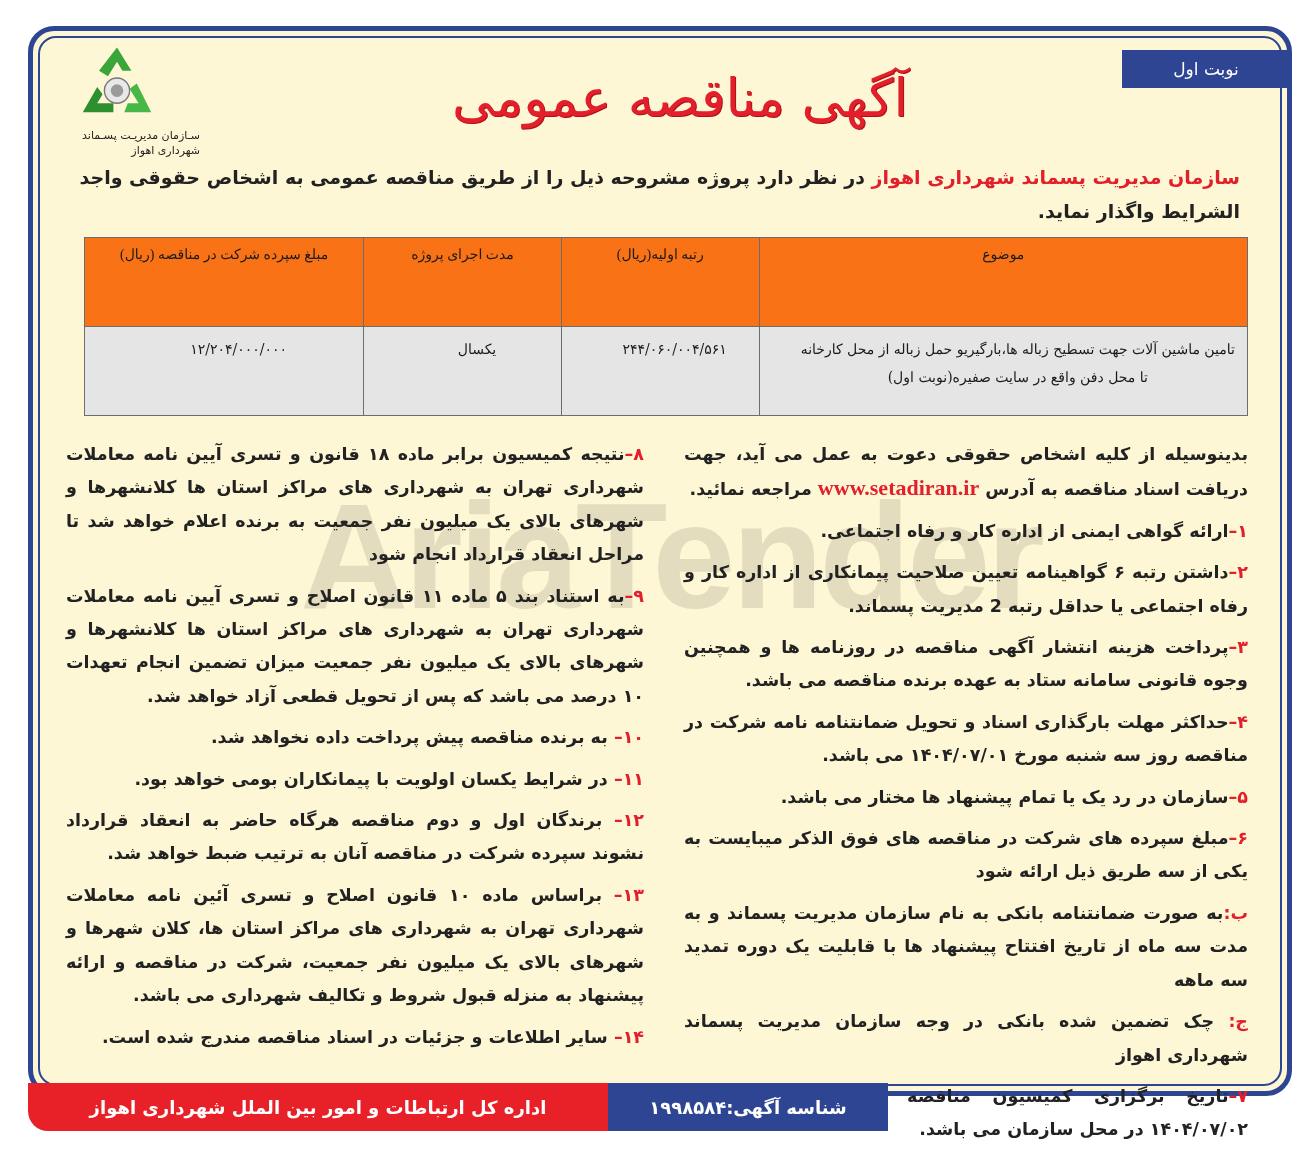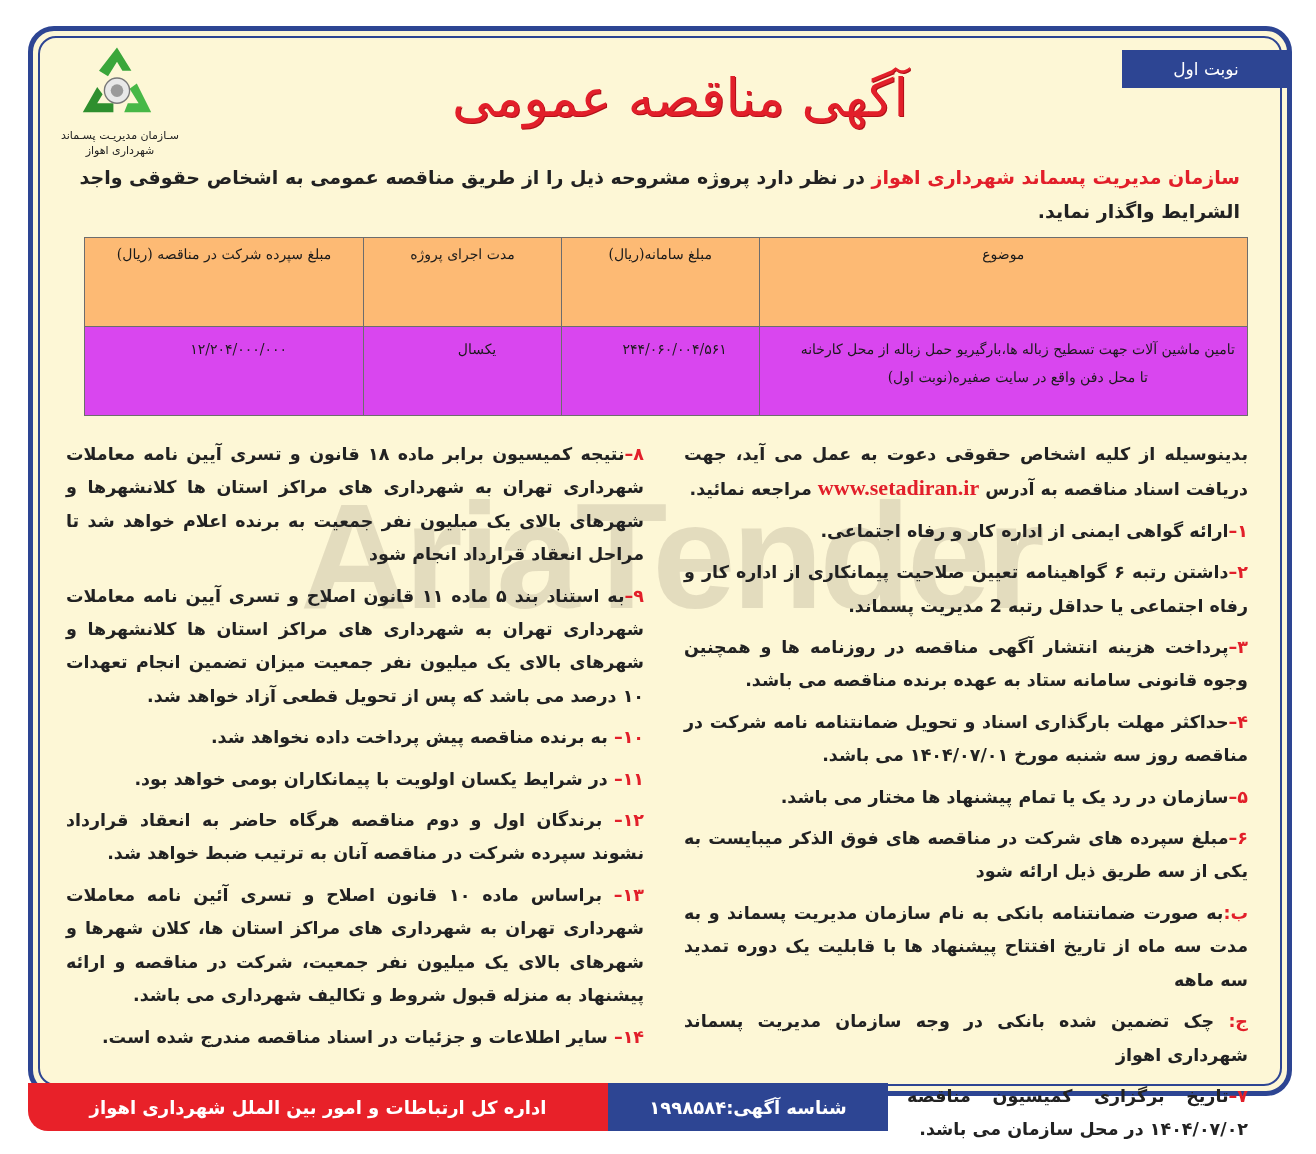--- a/index.html
+++ b/index.html
@@ -23,37 +23,37 @@
   }
   .title {
     position:absolute; left:440px; top:68px; width:480px; text-align:center;
     font-size:52px; font-weight:normal; color:#e21f2a; letter-spacing:-1px;
     text-shadow:1px 1px 0 #b01018;
   }
   .logo {
     position:absolute; left:72px; top:42px; width:90px; height:90px;
   }
   .logo-caption {
-    position:absolute; left:40px; top:128px; width:160px; text-align:center;
+    position:absolute; left:40px; top:128px; width:160px; 
     font-size:11px; line-height:15px; color:#222;
   }
   .intro {
     position:absolute; right:76px; top:160px; width:1190px; font-size:19px; line-height:34px;
     text-align:right; font-weight:bold; color:#222;
   }
   .intro .org { color:#e21f2a; }
   table.tender {
     position:absolute; left:84px; top:237px; width:1164px; border-collapse:collapse;
     font-family:"DejaVu Serif", serif; font-size:14px;
   }
   table.tender th, table.tender td {
     border:1px solid #6d6d6d; padding:8px 10px; vertical-align:top; text-align:center;
   }
-  table.tender th { background:#fdba74; font-weight:normal; height:72px; }
-  table.tender td { background:#d946ef; height:72px; line-height:28px;padding-left:39px; }
+  table.tender th { background:#f97316; font-weight:normal; height:72px;font-family:Liberation Serif, serif; }
+  table.tender td { background:#e5e5e5; height:72px; line-height:28px;padding-left:39px; }
   table.tender td.subject { text-align:center; }
   .col {
     position:absolute; top:430px; font-size:17.5px; line-height:33.4px; font-weight:bold; color:#222;
     text-align:justify;
   }
   .col-right { right:60px; width:580px; }
   .col-left { left:58px; width:594px; }
   .col p { margin:8px; }
   .num { color:#e21f2a; }
   .link { color:#e21f2a; font-family:"Liberation Serif", serif; font-size:22px; }
@@ -99,21 +99,21 @@
 <div class="title">آگهی مناقصه عمومی</div>
 
 <div class="intro">
   <span class="org">سازمان مدیریت پسماند شهرداری اهواز</span><span> در نظر دارد پروژه مشروحه ذیل را از طریق مناقصه عمومی به اشخاص حقوقی واجد الشرایط واگذار نماید.</span>
 </div>
 
 <table class="tender">
   <thead>
     <tr>
       <th style="width:42%">موضوع</th>
-      <th style="width:17%">مبلغ سامانه(ریال)</th>
+      <th style="width:17%">رتبه اولیه(ریال)</th>
       <th style="width:17%">مدت اجرای پروژه</th>
       <th>مبلغ سپرده شرکت در مناقصه (ریال)</th>
     </tr>
   </thead>
   <tbody>
     <tr>
       <td class="subject">تامین ماشین آلات جهت تسطیح زباله ها،بارگیریو حمل زباله از محل کارخانه تا محل دفن واقع در سایت صفیره(نوبت اول)</td>
       <td>۲۴۴/۰۶۰/۰۰۴/۵۶۱</td>
       <td>یکسال</td>
       <td>۱۲/۲۰۴/۰۰۰/۰۰۰</td>

